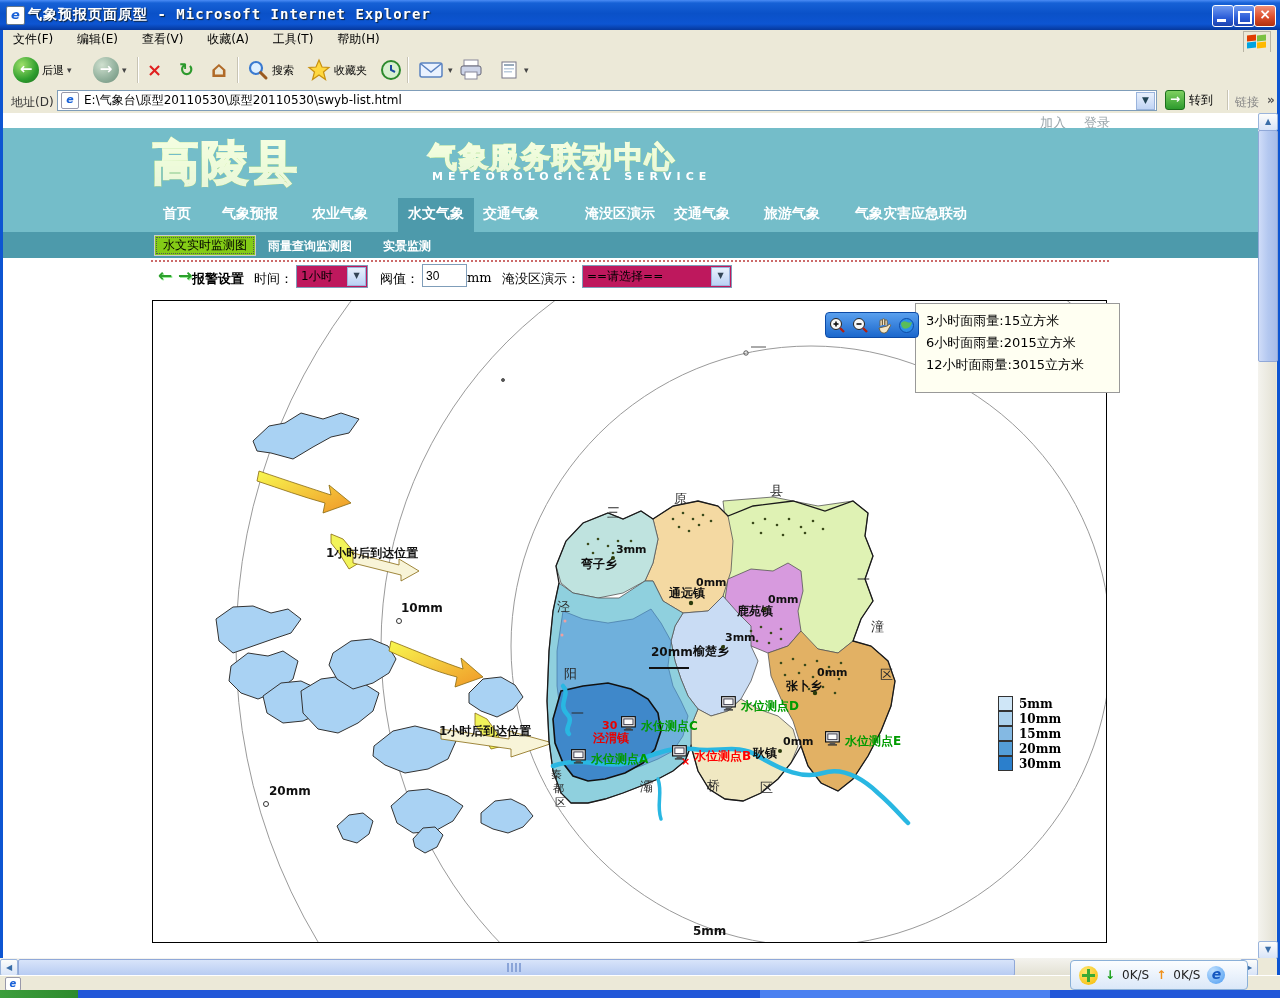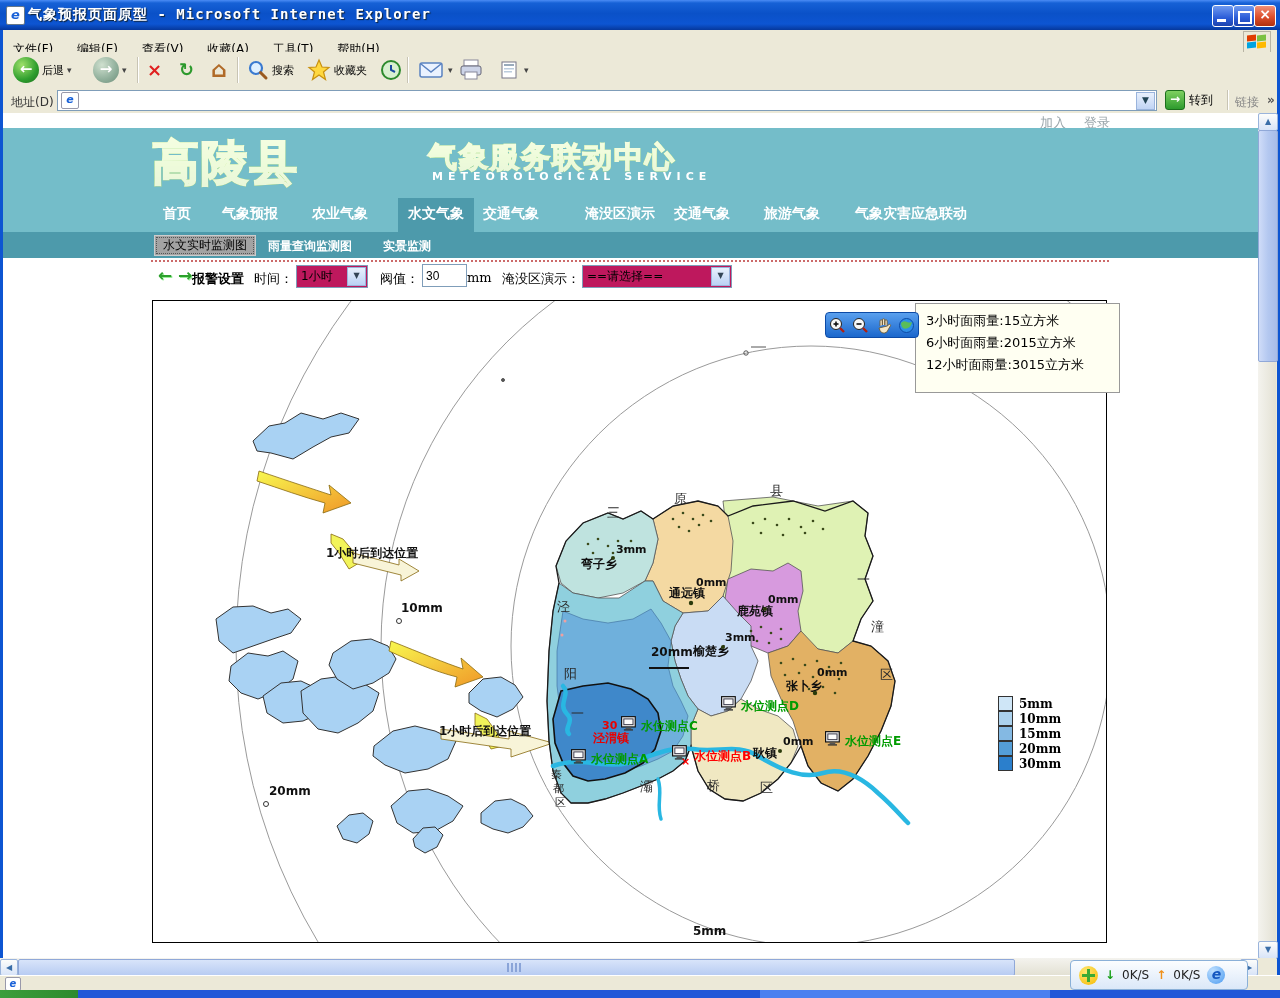--- a/index.html
+++ b/index.html
@@ -15,21 +15,21 @@
     border-radius:2px;color:#1a62d8;font-weight:bold;font-style:italic;font-size:13px;text-align:center;line-height:16px;}
   .cap-btn{top:5px;width:20px;height:20px;border:1px solid #fff;border-radius:3px;color:#fff;
     text-align:center;line-height:17px;font-size:14px;font-weight:bold;}
   .cap-blue{background:linear-gradient(180deg,#6f9af0,#2a5cd8 60%,#1c43ae);}
   .cap-red{background:linear-gradient(180deg,#f09078,#dd4f2c 55%,#b03010);}
   .minbar{position:absolute;left:4px;bottom:4px;width:9px;height:3px;background:#fff;}
   .maxbox{position:absolute;left:4px;top:5px;width:10px;height:9px;border:2px solid #fff;}
   .side-border{top:30px;width:3px;height:960px;background:#0d55d2;}
   
   .menubar{left:3px;top:30px;width:1274px;height:22px;background:#ece9d8;border-bottom:1px solid #d8d4c8;}
-  .menu-item{display:inline-block;padding:11px 10px;font-size:12px;}
+  .menu-item{display:inline-block;padding:1px 10px;font-size:12px;}
   .win-flag{right:6px;top:1px;width:26px;height:20px;border:1px solid #b8b4a4;background:#ece9d8;}
   .flag-cell{position:absolute;width:9px;height:6px;}
   .toolbar{left:3px;top:52px;width:1274px;height:36px;background:#ece9d8;border-bottom:1px solid #c8c4b8;}
   .tbtn{position:absolute;top:3px;height:30px;display:flex;align-items:center;gap:3px;padding:0 4px;border-radius:3px;}
   .tlabel{font-size:11px;}
   .caret{font-size:9px;color:#444;}
   .tsep{position:absolute;top:5px;width:1px;height:26px;background:#c8c4b4;border-right:1px solid #fff;}
   .circle-ico{width:26px;height:26px;border-radius:50%;color:#fff;font-size:15px;font-weight:bold;
     text-align:center;line-height:25px;}
   .circ-green{background:radial-gradient(circle at 9px 8px,#9fe06a,#2e9e2e 60%,#1c6e1c);}
@@ -52,21 +52,21 @@
   .logo-big{left:152px;top:132px;font-size:47px;font-weight:bold;letter-spacing:2px;
     background:linear-gradient(180deg,#d6f56e,#84d31c 50%,#4d9b0e);-webkit-background-clip:text;background-clip:text;
     color:transparent;-webkit-text-stroke:2px rgba(250,255,240,.9);}
   .logo-mid{left:428px;top:138px;font-size:29px;font-weight:bold;letter-spacing:2px;
     background:linear-gradient(180deg,#d6f56e,#84d31c 50%,#4d9b0e);-webkit-background-clip:text;background-clip:text;
     color:transparent;-webkit-text-stroke:1.5px rgba(250,255,240,.9);}
   .logo-en{left:432px;top:170px;font-size:11px;font-weight:bold;color:#fff;letter-spacing:5px;}
   .nav-item{top:205px;color:#fff;font-weight:bold;font-size:14px;}
   .nav-active-tab{left:398px;top:198px;width:76px;height:34px;background:#4d9aab;}
   .subnav{left:3px;top:232px;width:1255px;height:26px;background:#4d9aab;}
-  .subchip{left:151px;top:3px;width:100px;height:19px;background:#a3a3a3;color:#000;font-size:12px;
+  .subchip{left:151px;top:3px;width:100px;height:19px;background:#84cc16;color:#000;font-size:12px;
     text-align:center;line-height:19px;outline:1px dotted #555;outline-offset:-3px;border:1px solid #ccc;}
   .subitem{top:6px;color:#fff;font-size:12px;font-weight:bold;}
   .red-dotted{left:151px;top:260px;width:958px;height:0;border-top:2px dotted #cc6a6a;}
   
   .ctrl-text{top:270px;font-size:13px;}
   .green-arrow{top:265px;font-size:17px;font-weight:bold;color:#2ca02c;text-shadow:1px 1px 0 #9e9;}
   .xpselect{top:265px;height:21px;background:#be185d;border:1px solid #7f9db9;display:flex;align-items:center;}
   .xpselect .val{flex:1;padding-left:4px;font-size:12px;white-space:nowrap;overflow:hidden;}
   .xpselect .btn{width:17px;height:17px;margin:1px;background:linear-gradient(180deg,#e8f0fc,#bcd2f4);
     border:1px solid #9ab4dc;color:#345;font-size:8px;text-align:center;line-height:16px;}
@@ -213,20 +213,21 @@
       <rect x="5" y="12" width="8" height="1.5" fill="#bcd"></rect>
     </svg>
     <span class="caret">▾</span>
   </div>
 </div>
 
 <div class="abs addressbar">
   <span class="abs" style="left:8px;top:6px;color:#333;">地址(D)</span>
   <div class="abs addr-input">
     <span style="width:16px;height:15px;margin:0 3px;background:#fff;border:1px solid #99a;border-radius:2px;color:#1a62d8;font-weight:bold;font-style:italic;font-size:11px;text-align:center;line-height:14px;">e</span>
+    <input value="E:\气象台\原型20110530\原型20110530\swyb-list.html" style="">
     <span class="addr-drop">▼</span>
   </div>
   <div class="abs go-btn">
     <span class="go-ico">→</span>
     <span>转到</span>
   </div>
   <div class="tsep" style="left:1224px;top:2px;height:20px;"></div>
   <span class="abs links-lbl" style="left:1232px;top:6px;">链接</span>
   <span class="abs" style="left:1264px;top:5px;color:#555;font-weight:bold;">»</span>
 </div>

